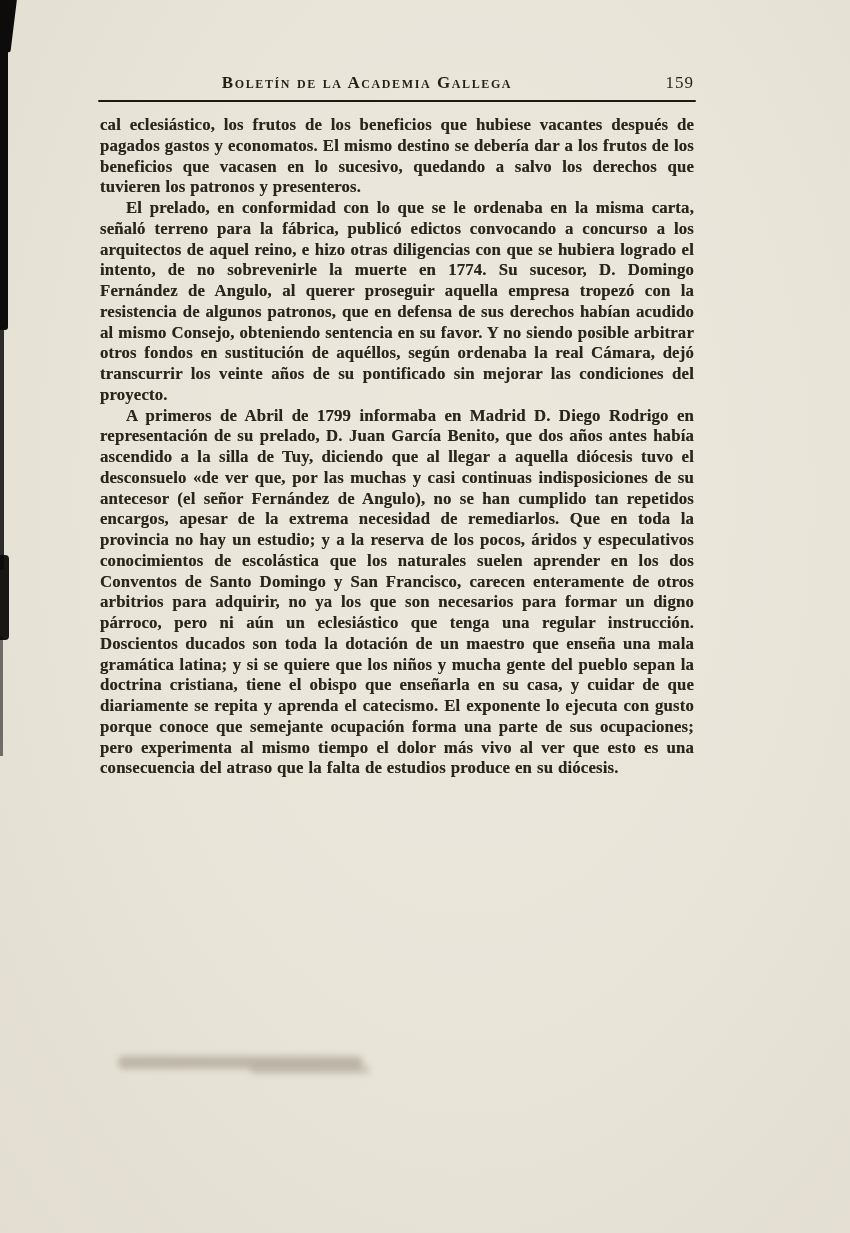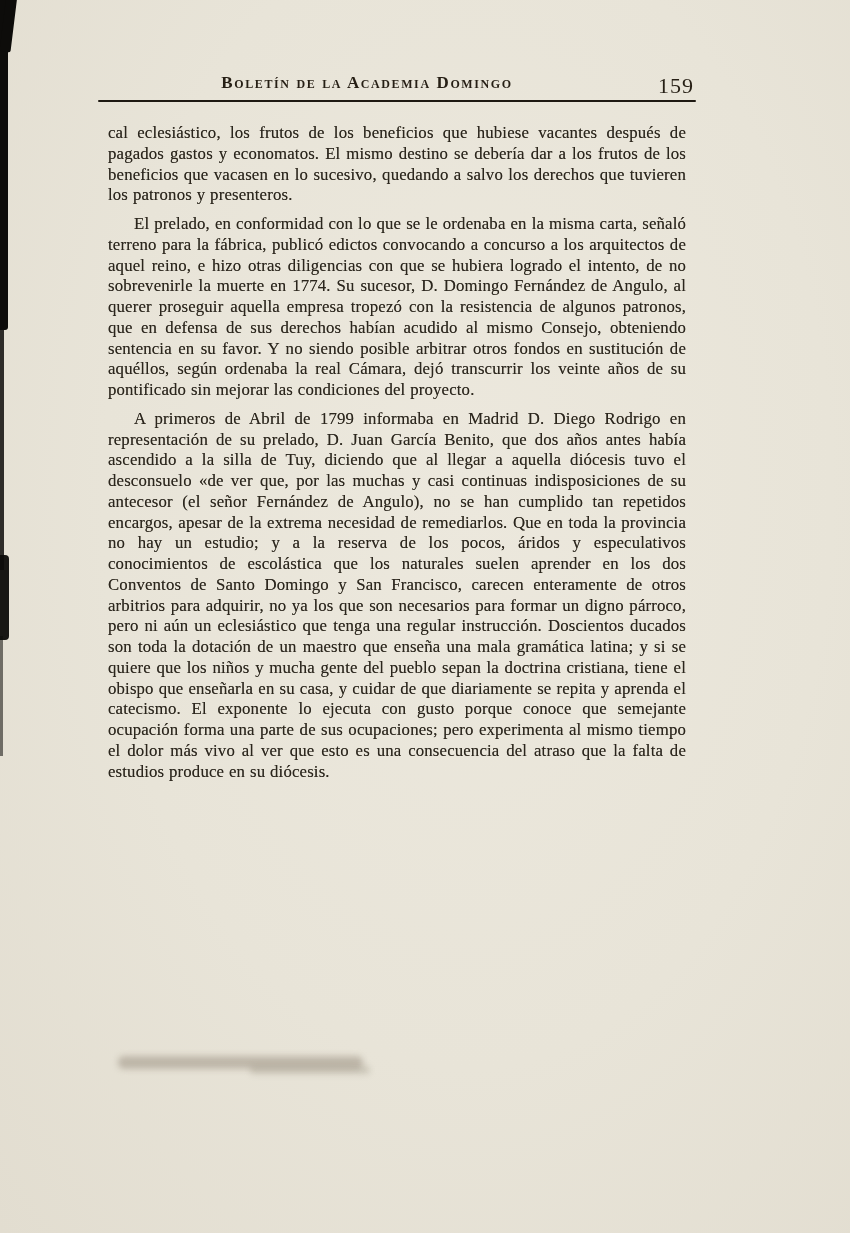--- a/index.html
+++ b/index.html
@@ -69,21 +69,21 @@
     font-weight: 700;
     font-size: 17px;
     letter-spacing: 1.6px;
     color: #261f15;
     white-space: nowrap;
   }
   .page-number {
     position: absolute;
     right: 0;
     top: 0;
-    font-size: 22px;
+    font-size: 17px;
     letter-spacing: 1px;
     color: #261f15;
   }
   .header-rule {
     position: absolute;
     top: 100px;
     left: 98px;
     width: 598px;
     height: 2px;
     background: #1e1912;
@@ -96,21 +96,22 @@
     width: 594px;
     font-size: 16.8px;
     line-height: 20.75px;
     text-align: justify;
     letter-spacing: 0.15px;
     word-spacing: 0.5px;
     color: #2b261d;
     text-shadow: 0 0 0.4px rgba(43, 38, 29, 0.55);
   }
   .body-text p {
-    margin: 8px;
+    margin: 0;
+    font-weight: bold;
   }
   .body-text p.indented {
     text-indent: 26px;
   }
   .ink-smudge {
     position: absolute;
     left: 118px;
     top: 1056px;
     width: 245px;
     height: 13px;
@@ -134,21 +135,21 @@
 
 <div class="scan-page">
 
   <div class="artifact artifact-strip-top"></div>
   <div class="artifact artifact-corner"></div>
   <div class="artifact artifact-strip-mid"></div>
   <div class="artifact artifact-blotch"></div>
   <div class="artifact artifact-strip-low"></div>
 
   <div class="header">
-    <div class="journal-title">Boletín de la Academia Domingo</div>
+    <div class="journal-title">Boletín de la Academia Gallega</div>
     <div class="page-number">159</div>
   </div>
 
   <div class="header-rule"></div>
 
   <div class="body-text">
     <p>cal eclesiástico, los frutos de los beneficios que hubiese vacantes después de pagados gastos y economatos. El mismo destino se debería dar a los frutos de los beneficios que vacasen en lo sucesivo, quedando a salvo los derechos que tuvieren los patronos y presenteros.</p>
     <p class="indented">El prelado, en conformidad con lo que se le ordenaba en la misma carta, señaló terreno para la fábrica, publicó edictos convocando a concurso a los arquitectos de aquel reino, e hizo otras diligencias con que se hubiera logrado el intento, de no sobrevenirle la muerte en 1774. Su sucesor, D. Domingo Fernández de Angulo, al querer proseguir aquella empresa tropezó con la resistencia de algunos patronos, que en defensa de sus derechos habían acudido al mismo Consejo, obteniendo sentencia en su favor. Y no siendo posible arbitrar otros fondos en sustitución de aquéllos, según ordenaba la real Cámara, dejó transcurrir los veinte años de su pontificado sin mejorar las condiciones del proyecto.</p>
     <p class="indented">A primeros de Abril de 1799 informaba en Madrid D. Diego Rodrigo en representación de su prelado, D. Juan García Benito, que dos años antes había ascendido a la silla de Tuy, diciendo que al llegar a aquella diócesis tuvo el desconsuelo «de ver que, por las muchas y casi continuas indisposiciones de su antecesor (el señor Fernández de Angulo), no se han cumplido tan repetidos encargos, apesar de la extrema necesidad de remediarlos. Que en toda la provincia no hay un estudio; y a la reserva de los pocos, áridos y especulativos conocimientos de escolástica que los naturales suelen aprender en los dos Conventos de Santo Domingo y San Francisco, carecen enteramente de otros arbitrios para adquirir, no ya los que son necesarios para formar un digno párroco, pero ni aún un eclesiástico que tenga una regular instrucción. Doscientos ducados son toda la dotación de un maestro que enseña una mala gramática latina; y si se quiere que los niños y mucha gente del pueblo sepan la doctrina cristiana, tiene el obispo que enseñarla en su casa, y cuidar de que diariamente se repita y aprenda el catecismo. El exponente lo ejecuta con gusto porque conoce que semejante ocupación forma una parte de sus ocupaciones; pero experimenta al mismo tiempo el dolor más vivo al ver que esto es una consecuencia del atraso que la falta de estudios produce en su diócesis.</p>
   </div>

